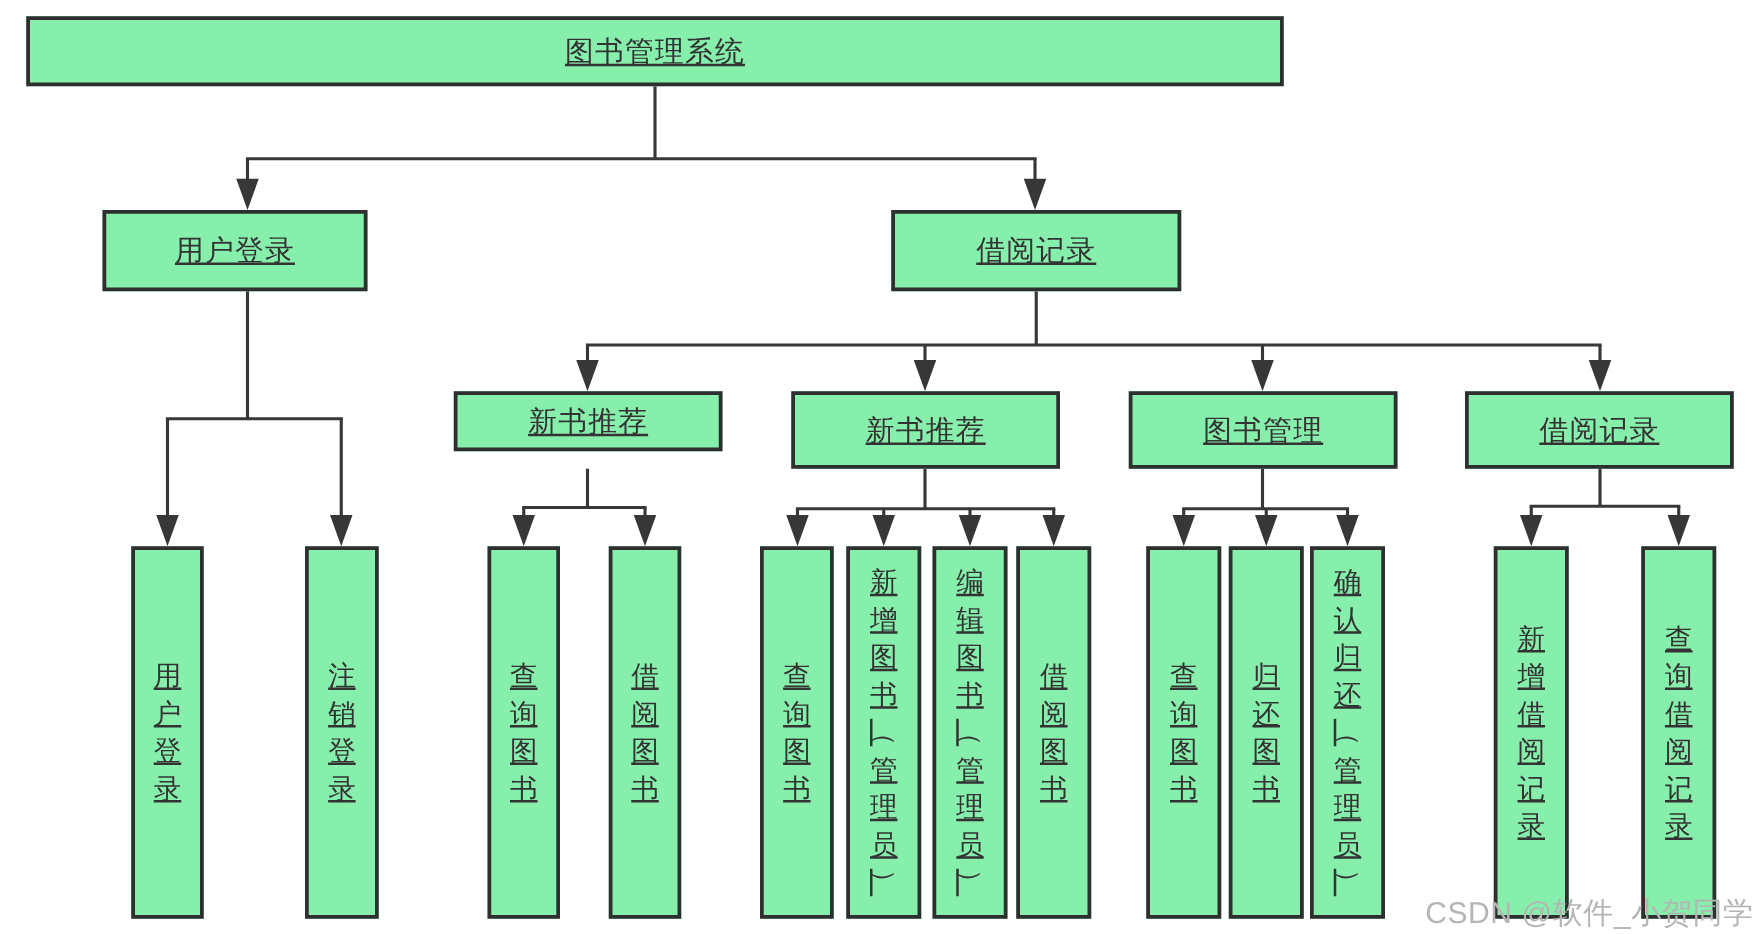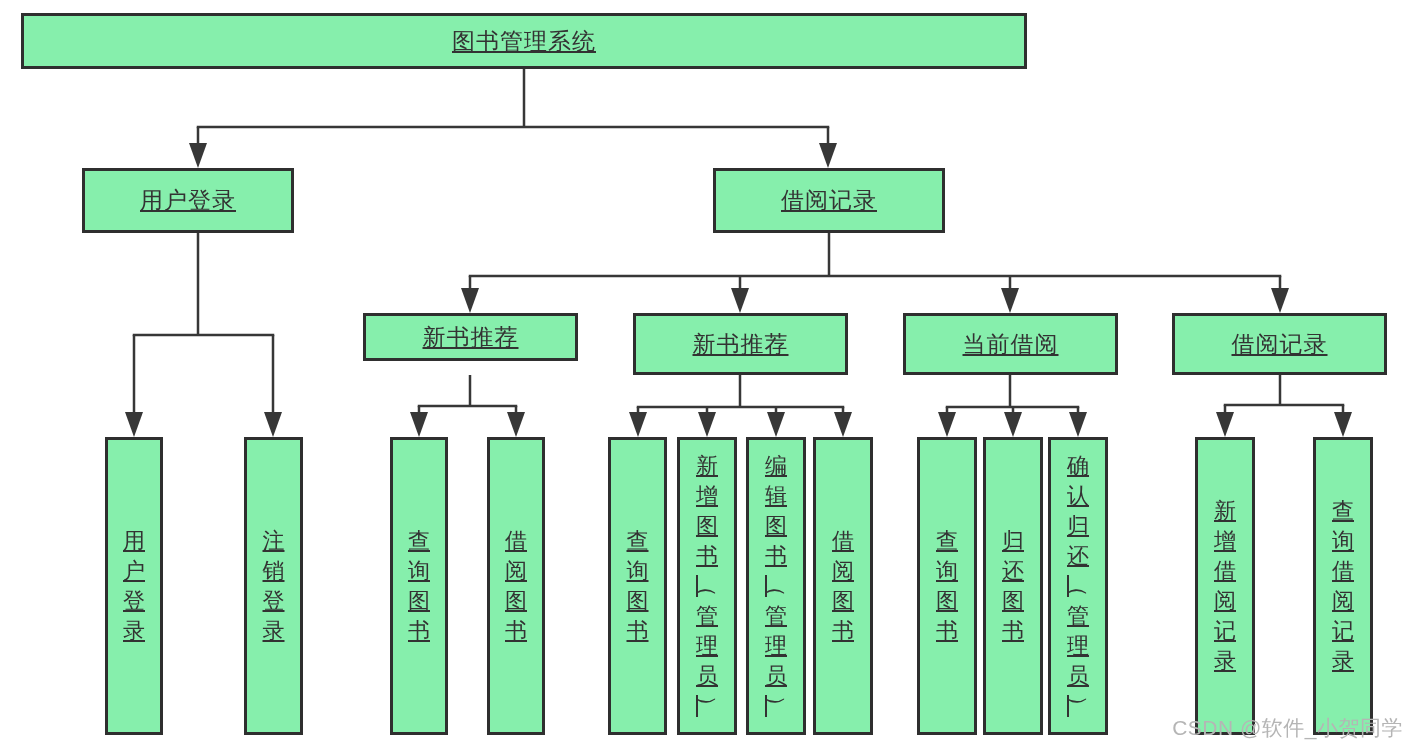--- a/index.html
+++ b/index.html
@@ -52,21 +52,21 @@
     line-height:30px;
     font-size:22px;
     text-align:center;
     color:var(--text);
   }
   .vchar.rot{transform:rotate(90deg);}
   .watermark{
     position:absolute;
     right:2px;
     top:714px;
-    font-size:21px;
+    font-size:24px;
     letter-spacing:0.5px;
     color:var(--watermark);
     white-space:nowrap;
   }
 </style>
 </head>
 <body>
 
 <div class="canvas">
 
@@ -150,21 +150,21 @@
     <span class="hlabel">借阅记录</span>
   </div>
 
   <div class="box" style="left:363px;top:313px;width:215px;height:48px;">
     <span class="hlabel">新书推荐</span>
   </div>
   <div class="box" style="left:633px;top:313px;width:215px;height:62px;">
     <span class="hlabel">新书推荐</span>
   </div>
   <div class="box" style="left:903px;top:313px;width:215px;height:62px;">
-    <span class="hlabel">当前借阅</span>
+    <span class="hlabel">图书管理</span>
   </div>
   <div class="box" style="left:1172px;top:313px;width:215px;height:62px;">
     <span class="hlabel">借阅记录</span>
   </div>
 
   <div class="box leaf" style="left:105px;top:437px;width:58px;height:298px;">
     <div class="vtext">
         <span class="vchar">用</span>
         <span class="vchar">户</span>
         <span class="vchar">登</span>

